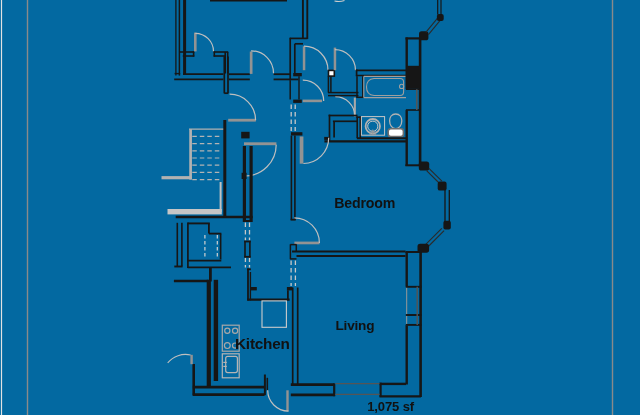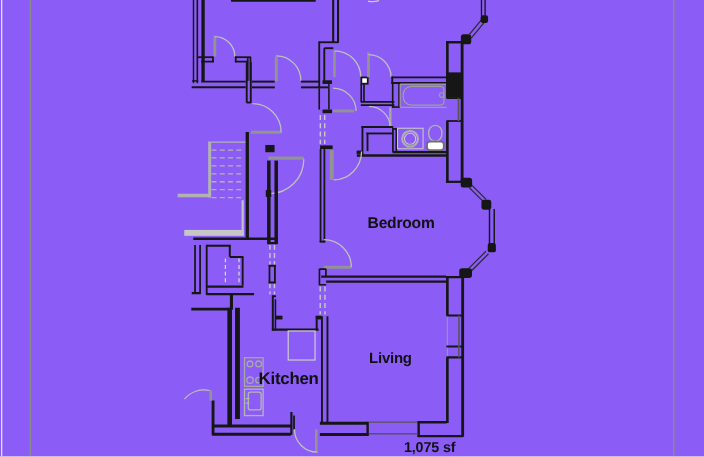--- a/index.html
+++ b/index.html
@@ -1,16 +1,16 @@
 <!DOCTYPE html>
 <html><head>
 <meta charset="utf-8">
 <style>
   html,body{margin:0;padding:0;background:#fff;}
-  #page{position:relative;width:640px;height:415px;background:#8b5cf6;overflow:hidden;
+  #page{position:relative;width:640px;height:415px;background:#0369a1;overflow:hidden;
         font-family:"Liberation Sans", sans-serif;}
   svg{position:absolute;left:0;top:0;}
   .lbl{font-family:"Liberation Sans", sans-serif;font-weight:bold;fill:#111;}
 </style>
 </head>
 <body>
 <div id="page">
 <svg width="640" height="415" viewBox="0 0 640 415" fill="none" stroke-linecap="butt">
 
   <line x1="27.5" y1="0" x2="27.5" y2="415" stroke="#8a8a8a" stroke-width="1.4"></line>

